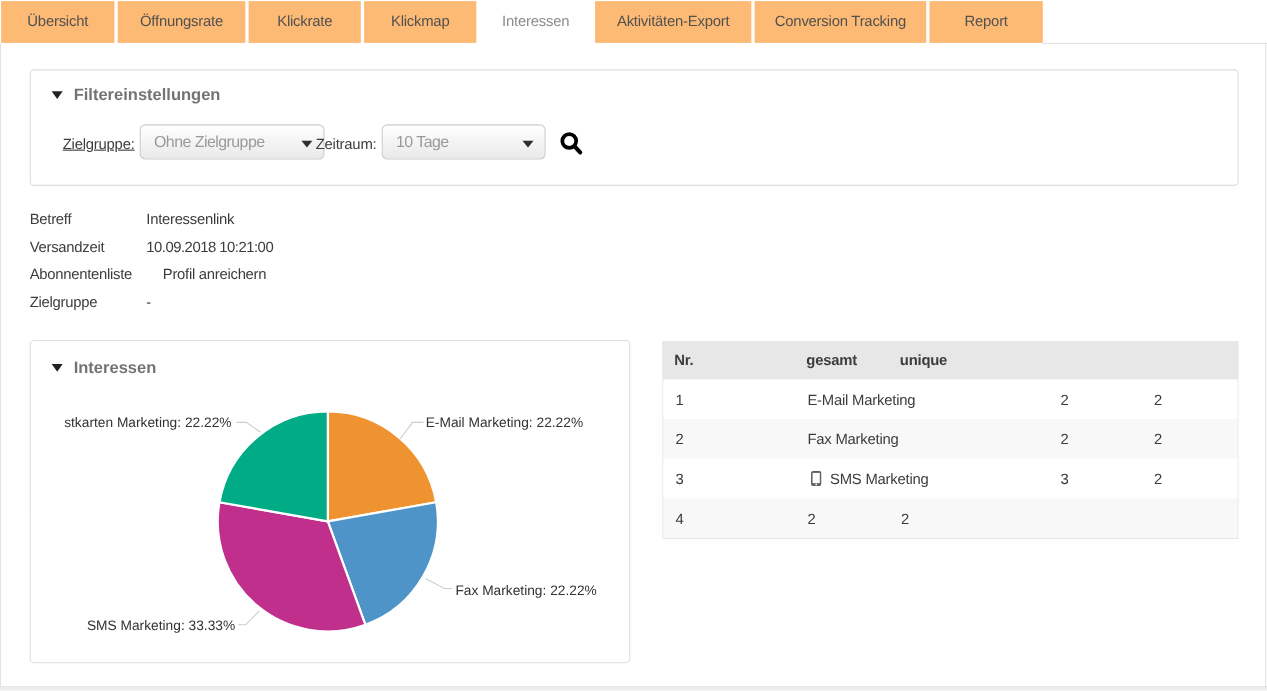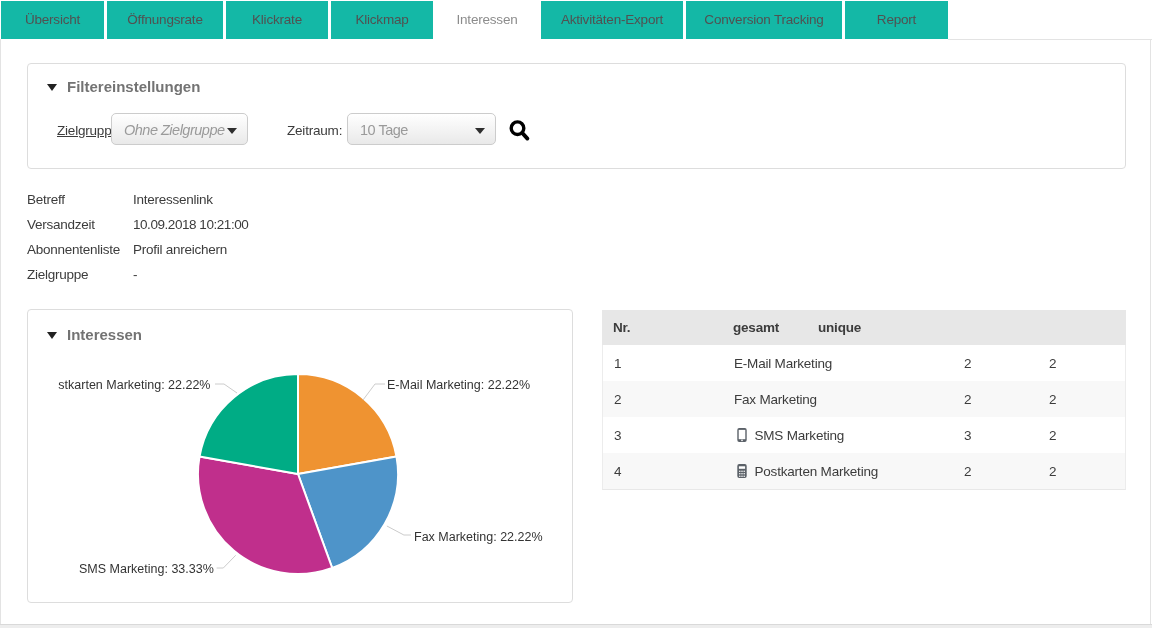--- a/index.html
+++ b/index.html
@@ -1,20 +1,20 @@
 <!DOCTYPE html>
 <html><head>
 <meta charset="utf-8">
 <style>
   html,body{margin:0;padding:0;}
   body{width:1152px;height:628px;position:relative;background:#fff;
        font-family:"Liberation Sans",sans-serif;overflow:hidden;}
   .abs{position:absolute;}
   
-  .tab{position:absolute;top:1px;height:38px;background:#14b8a6;color:#515151;padding-bottom:2px;box-sizing:border-box;
+  .tab{position:absolute;top:1px;height:38px;background:#fdba74;color:#515151;padding-bottom:2px;box-sizing:border-box;
        font-size:13.5px;letter-spacing:-0.2px;display:flex;align-items:center;justify-content:center;}
   .tab.active{background:#fff;color:#8c8c8c;}
   
   .panel{position:absolute;background:#fff;border:1px solid #ddd;border-radius:4px;}
   .ptitle{position:absolute;font-size:15px;font-weight:bold;color:#737373;}
   .tri{display:inline-block;width:0;height:0;border-left:5.5px solid transparent;
        border-right:5.5px solid transparent;border-top:7px solid #222;
        vertical-align:middle;margin-right:10px;position:relative;top:-1px;}
   .lbl{position:absolute;font-size:13.5px;color:#3c3c3c;letter-spacing:-0.2px;}
   .dd{position:absolute;height:32px;border:1px solid #ccc;border-radius:5px;
@@ -49,40 +49,40 @@
 <div class="abs" style="left:948px;top:39px;width:204px;height:1px;background:#e3e3e3;"></div>
 
 <div class="abs" style="left:0;top:39px;width:1px;height:586px;background:#e3e3e3;"></div>
 <div class="abs" style="left:1150px;top:39px;width:1px;height:586px;background:#e3e3e3;"></div>
 <div class="abs" style="left:0;top:624px;width:1152px;height:1px;background:#d9d9d9;"></div>
 <div class="abs" style="left:0;top:625px;width:1152px;height:3px;background:#ededed;"></div>
 
 <div class="panel" style="left:27px;top:63px;width:1097px;height:104px;"></div>
 <div class="ptitle" style="left:47px;top:78px;"><span class="tri"></span>Filtereinstellungen</div>
 <div class="lbl" style="left:57px;top:123px;text-decoration:underline;">Zielgruppe:</div>
-<div class="dd" style="left:111px;top:113px;width:137px;font-style:italic;">
+<div class="dd" style="left:127px;top:113px;width:168px;">
   <span class="txt">Ohne Zielgruppe</span>
     <span class="arr"></span>
 </div>
 <div class="lbl" style="left:287px;top:123px;">Zeitraum:</div>
 <div class="dd" style="left:347px;top:113px;width:149px;">
   <span class="txt">10 Tage</span>
     <span class="arr"></span>
 </div>
 <svg class="abs" style="left:508px;top:119px;" width="24" height="24" viewBox="0 0 24 24">
   <circle cx="9.5" cy="9.2" r="6.3" fill="none" stroke="#000" stroke-width="3.4"></circle>
   <line x1="14.2" y1="13.9" x2="19.4" y2="19.6" stroke="#000" stroke-width="3.8" stroke-linecap="round"></line>
 </svg>
 
 <div class="irow" style="left:27px;top:192px;">Betreff</div>
 <div class="irow" style="left:133px;top:192px;">Interessenlink</div>
 <div class="irow" style="left:27px;top:217px;">Versandzeit</div>
 <div class="irow" style="left:133px;top:217px;letter-spacing:-0.45px;">10.09.2018 10:21:00</div>
 <div class="irow" style="left:27px;top:242px;">Abonnentenliste</div>
-<div class="irow" style="left:133px;top:242px;">Profil anreichern</div>
+<div class="irow" style="left:148px;top:242px;">Profil anreichern</div>
 <div class="irow" style="left:27px;top:267px;">Zielgruppe</div>
 <div class="irow" style="left:133px;top:267px;">-</div>
 
 <div class="panel" style="left:27px;top:309px;width:544px;height:292px;"></div>
 <div class="ptitle" style="left:47px;top:326px;"><span class="tri"></span>Interessen</div>
 <svg class="abs" style="left:27px;top:309px;" width="544" height="292" viewBox="0 0 544 292">
   <g stroke="#fff" stroke-width="2" stroke-linejoin="round">
     <path d="M271,165 L271,65 A100,100 0 0 1 369.5,147.6 Z" fill="#ef9331"></path>
     <path d="M271,165 L369.5,147.6 A100,100 0 0 1 305.2,259 Z" fill="#4e94c9"></path>
     <path d="M271,165 L305.2,259 A100,100 0 0 1 172.5,147.6 Z" fill="#c02f8c"></path>
@@ -125,31 +125,16 @@
       <div class="c2"><svg width="10" height="14" viewBox="0 0 10 14" style="margin:0 7.5px 0 3px;">
           <rect x="0.3" y="0.1" width="9.4" height="13.8" rx="1.9" fill="#5b6168"></rect>
           <rect x="1.7" y="1.9" width="6.6" height="9.3" fill="#fff"></rect>
           <circle cx="5" cy="12.4" r="0.8" fill="#fff"></circle>
         </svg>SMS Marketing</div>
       <div class="c3">3</div>
       <div class="c4">2</div>
     </div>
   <div class="row alt" style="border-bottom:1px solid #e8e8e8;height:37px;">
       <div class="c1">4</div>
-      <div class="c2"><svg width="10" height="14" viewBox="0 0 10 14" style="margin:0 7.5px 0 3px;">
-          <rect x="0.3" y="0" width="9.4" height="14" rx="1.9" fill="#5b6168"></rect>
-          <rect x="1.9" y="2.3" width="6.2" height="2.5" fill="#fff"></rect>
-          <g fill="#fff">
-            <rect x="2.0" y="6.7" width="1.5" height="1.1"></rect>
-            <rect x="4.25" y="6.7" width="1.5" height="1.1"></rect>
-            <rect x="6.5" y="6.7" width="1.5" height="1.1"></rect>
-            <rect x="2.0" y="9.2" width="1.5" height="1.1"></rect>
-            <rect x="4.25" y="9.2" width="1.5" height="1.1"></rect>
-            <rect x="6.5" y="9.2" width="1.5" height="1.1"></rect>
-            <rect x="2.0" y="11.7" width="1.5" height="1.1"></rect>
-            <rect x="4.25" y="11.7" width="1.5" height="1.1"></rect>
-            <rect x="6.5" y="11.7" width="1.5" height="1.1"></rect>
-          </g>
-        </svg>Postkarten Marketing</div>
       <div class="c3">2</div>
       <div class="c4">2</div>
     </div>
 </div>
 
 </body></html>

